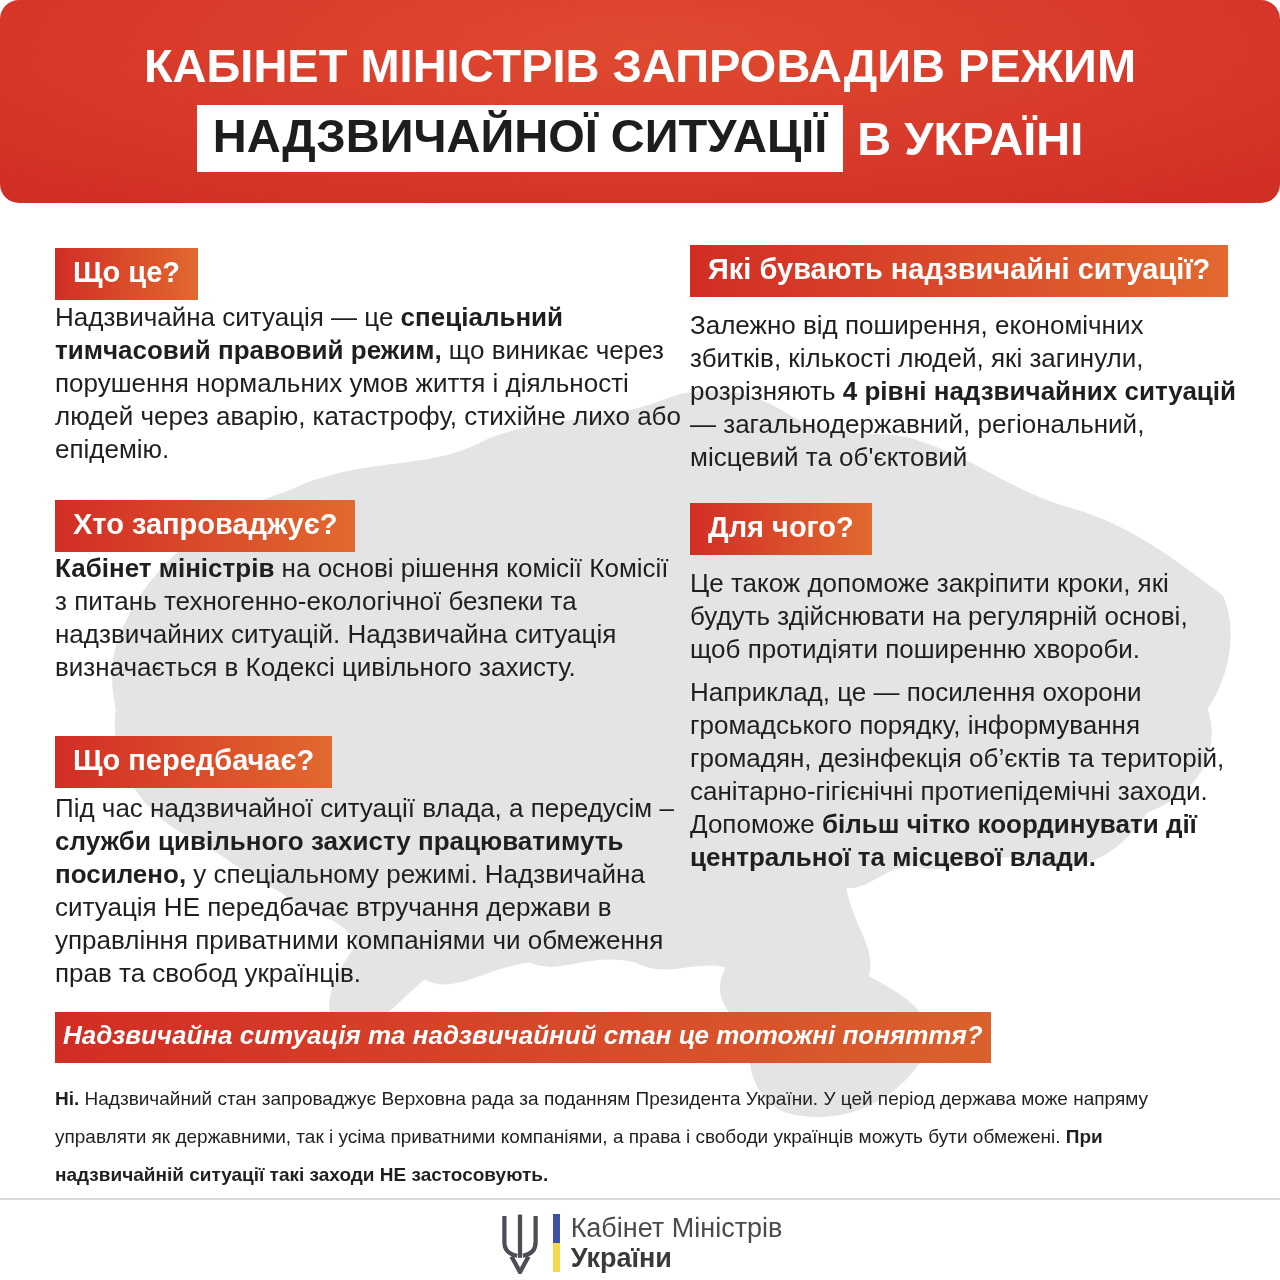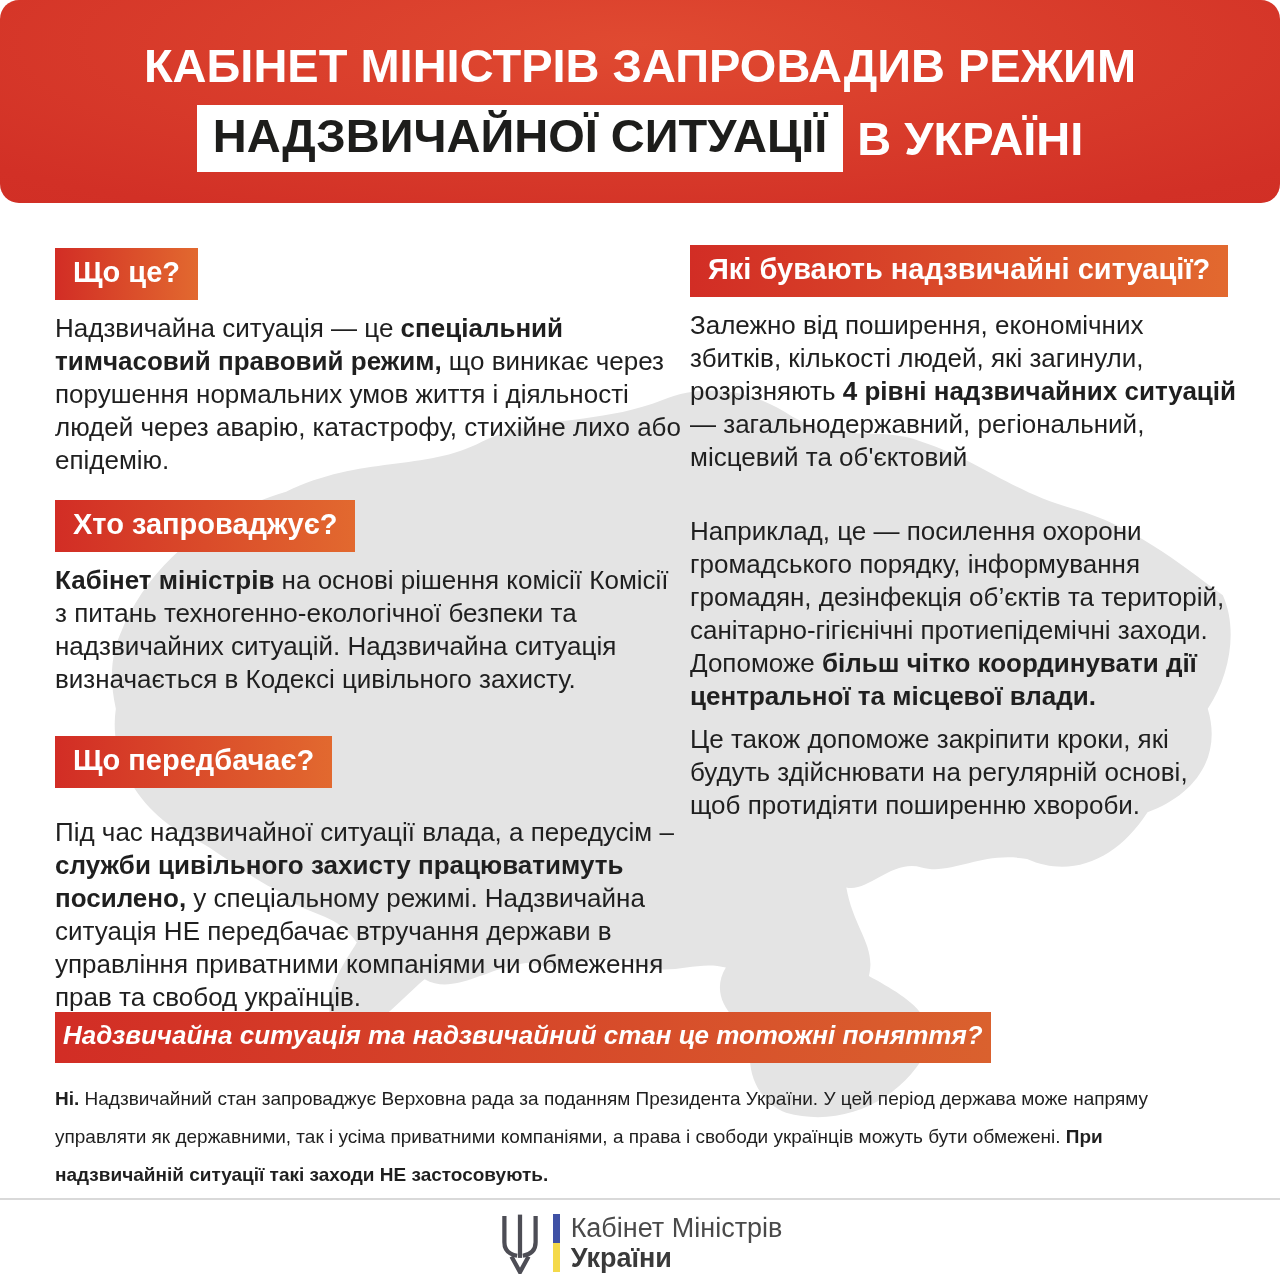--- a/index.html
+++ b/index.html
@@ -26,23 +26,23 @@
     display:inline-block;background:linear-gradient(90deg,#d22d25 0%,#e2692f 100%);
     color:#ffffff;font-weight:bold;font-size:29px;padding:8px 18px 11px;white-space:nowrap;
   }
   .body-text{font-size:26px;line-height:33px;color:#1f1f1f;}
   .body-text p{margin:0 0 10px 0;}
   .body-text p:last-child{margin-bottom:0;}
   .b{font-weight:bold;}
   .col-left-x{left:55px;width:630px;}
   .col-right-x{left:690px;width:548px;}
   
-  #sec-l1{top:248px;} #sec-l1 .body-text{margin-top:12px;}
-  #sec-l2{top:500px;} #sec-l2 .body-text{margin-top:12px;}
-  #sec-l3{top:736px;} #sec-l3 .body-text{margin-top:28px;}
+  #sec-l1{top:248px;} #sec-l1 .body-text{margin-top:1px;}
+  #sec-l2{top:500px;} #sec-l2 .body-text{}
+  #sec-l3{top:736px;} #sec-l3 .body-text{margin-top:4px;}
   #sec-r1{top:245px;} #sec-r1 .body-text{margin-top:12px;}
   #sec-r2{top:503px;} #sec-r2 .body-text{margin-top:12px;}
   
   .bottom-badge{
     position:absolute;left:55px;top:1012px;z-index:2;
     background:linear-gradient(90deg,#d22d25 0%,#da612e 100%);
     color:#fff;font-weight:bold;font-size:26px;padding:8px 8px 12px;white-space:nowrap;font-style:italic;
   }
   .bottom-text{
     position:absolute;left:55px;top:1080px;width:1180px;z-index:2;
@@ -109,23 +109,24 @@
   </section>
 
   <section class="sec col-right-x" id="sec-r1">
     <div class="badge">Які бувають надзвичайні ситуації?</div>
     <div class="body-text">
       <p><span>Залежно від поширення, економічних збитків, кількості людей, які загинули, розрізняють </span><span class="b">4 рівні надзвичайних ситуацій</span><span> — загальнодержавний, регіональний, місцевий та об'єктовий</span></p>
     </div>
   </section>
 
   <section class="sec col-right-x" id="sec-r2">
+    <div class="badge">Для чого?</div>
     <div class="body-text">
+      <p><span>Це також допоможе закріпити кроки, які будуть здійснювати на регулярній основі, щоб протидіяти поширенню хвороби.</span></p>
       <p><span>Наприклад, це — посилення охорони громадського порядку, інформування громадян, дезінфекція об’єктів та територій, санітарно-гігієнічні протиепідемічні заходи. Допоможе </span><span class="b">більш чітко координувати дії центральної та місцевої влади.</span></p>
-      <p><span>Це також допоможе закріпити кроки, які будуть здійснювати на регулярній основі, щоб протидіяти поширенню хвороби.</span></p>
     </div>
   </section>
 
   <div class="bottom-badge">Надзвичайна ситуація та надзвичайний стан це тотожні поняття?</div>
   <div class="bottom-text"><span class="b">Ні.</span><span> Надзвичайний стан запроваджує Верховна рада за поданням Президента України. У цей період держава може напряму управляти як державними, так і усіма приватними компаніями, а права і свободи українців можуть бути обмежені. </span><span class="b">При надзвичайній ситуації такі заходи НЕ застосовують.</span></div>
 
   <div class="divider"></div>
   <footer class="footer">
     <svg class="tryzub" width="44" height="62" viewBox="0 0 62 86" aria-hidden="true">
       <path d="M9 5 V42 Q9 58 27 61"></path>

